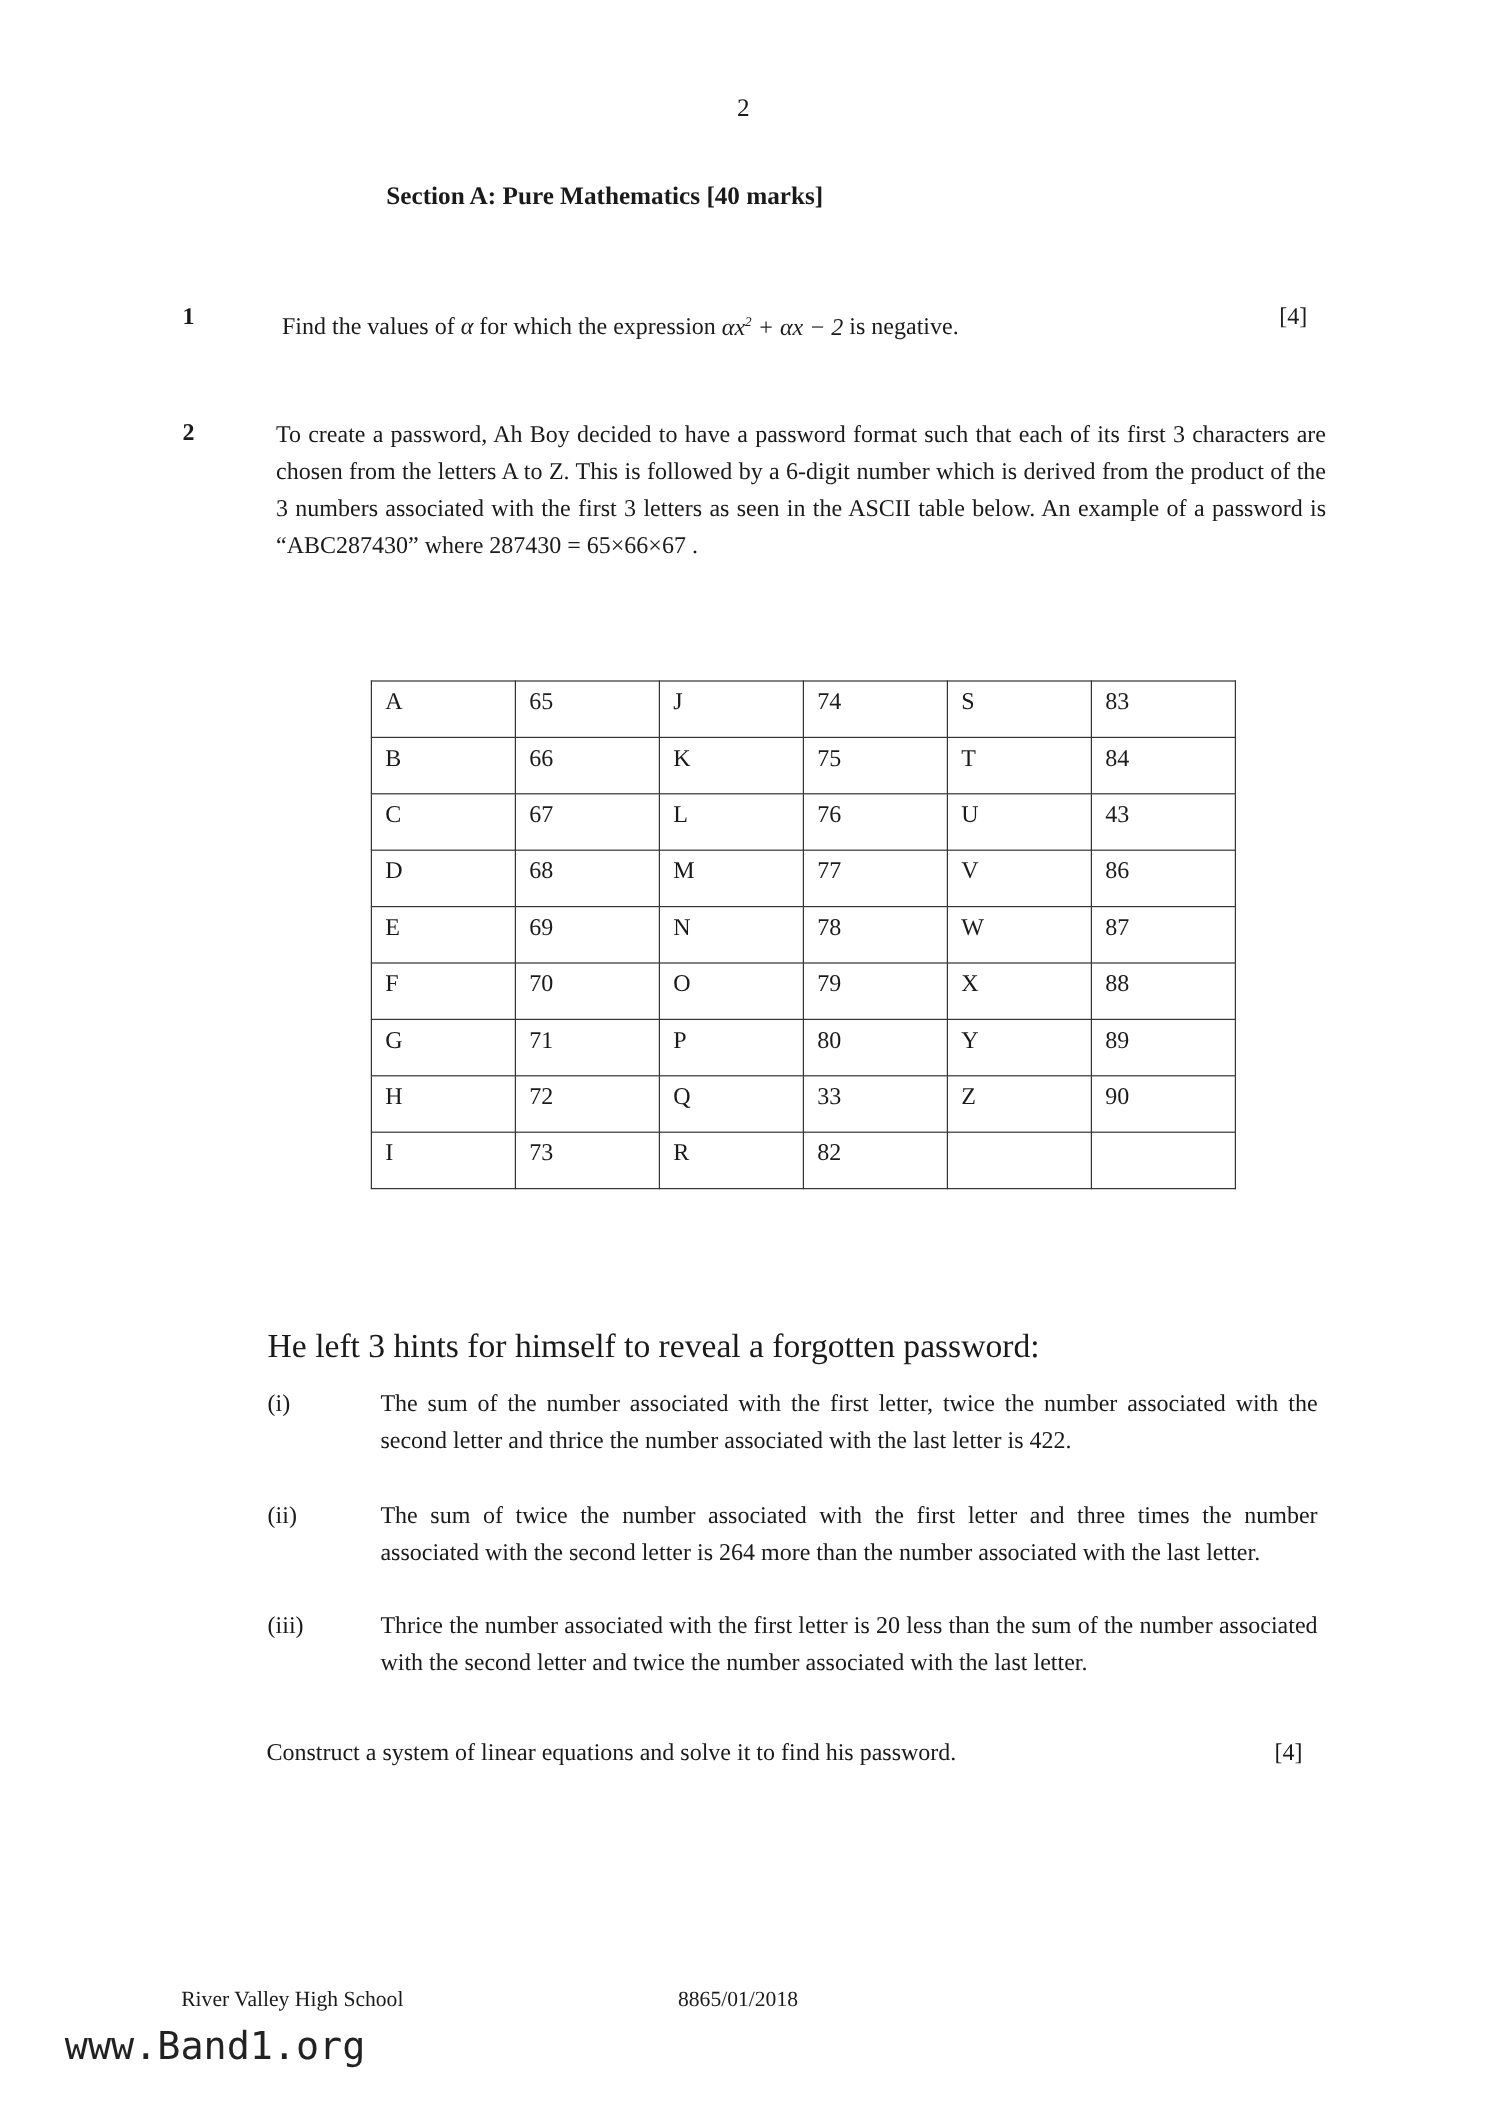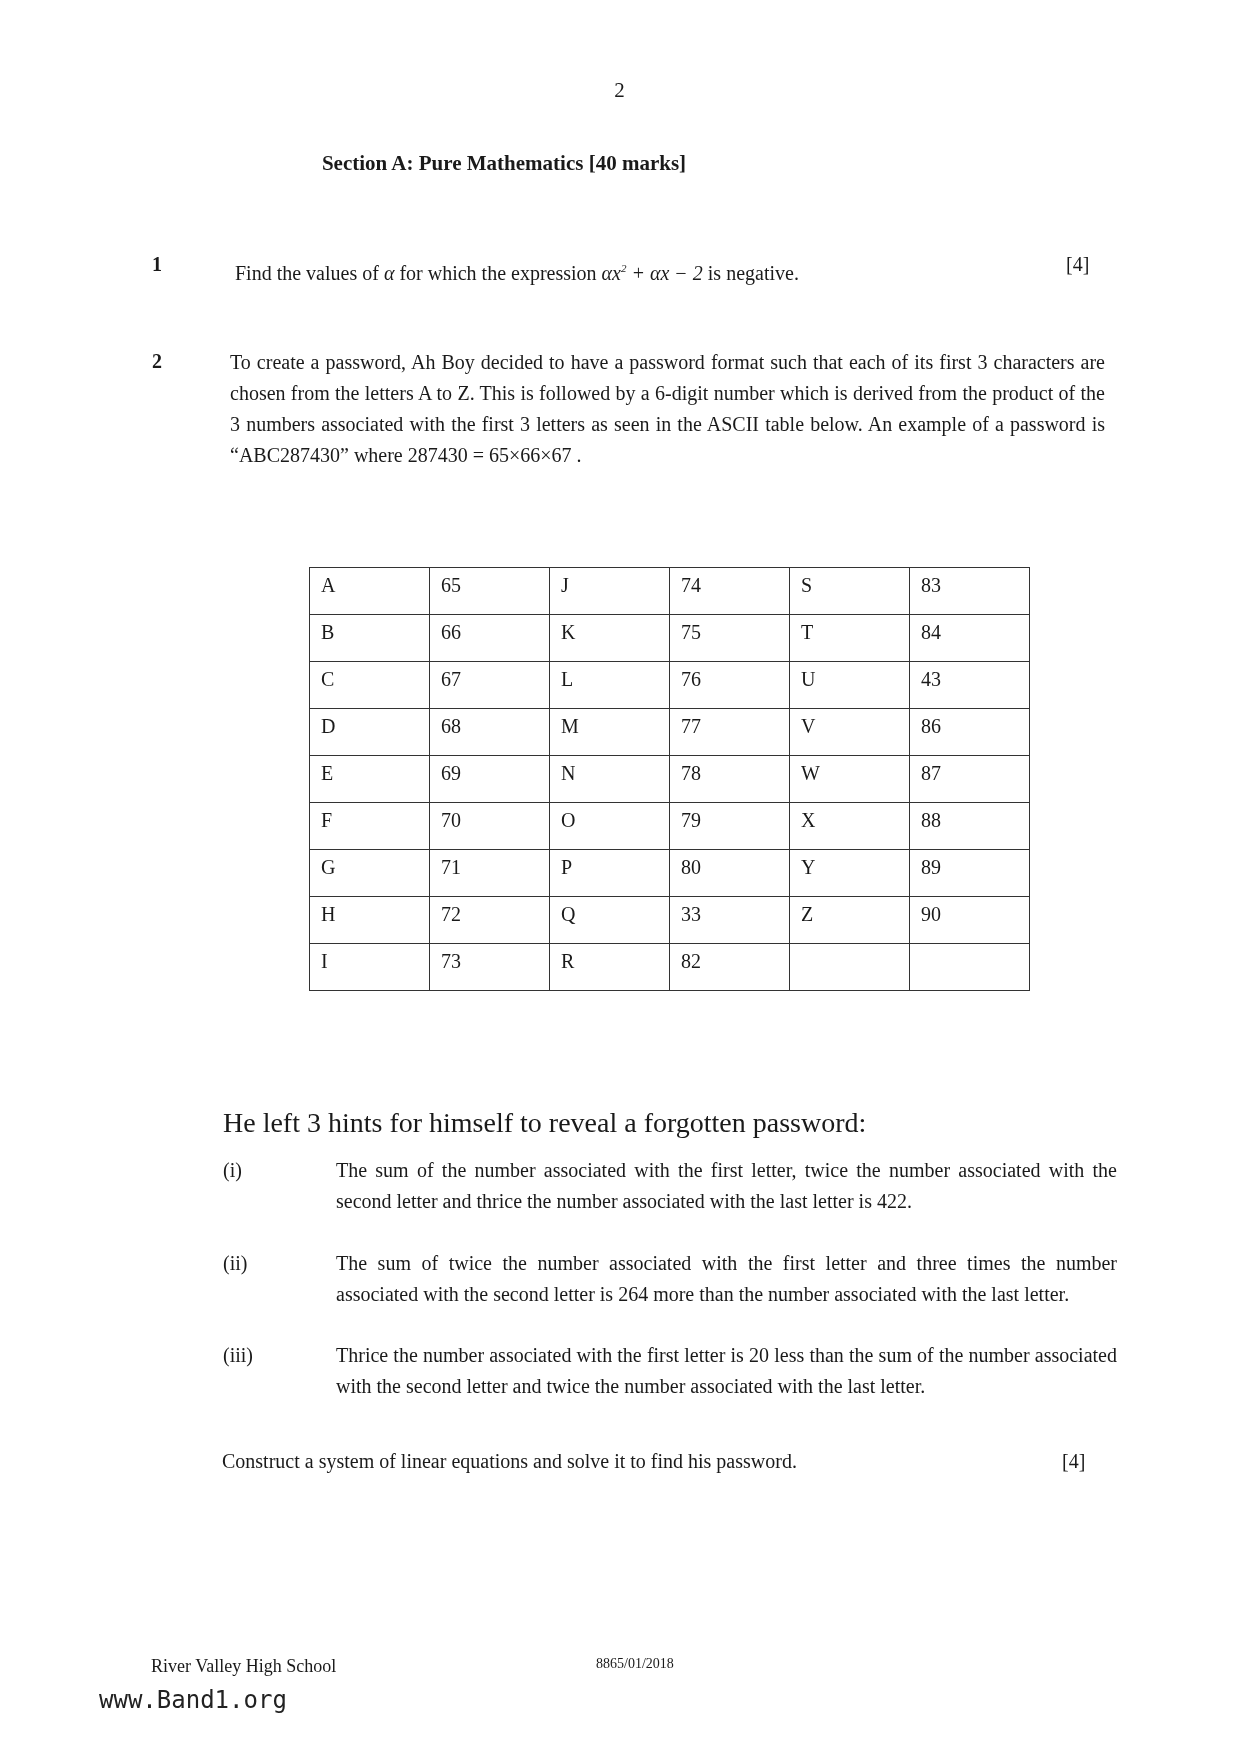--- a/index.html
+++ b/index.html
@@ -33,28 +33,28 @@
     width: 108px; height: 47px; padding: 0 0 0 11px;
     vertical-align: top; box-sizing: border-box;
     padding-top: 6px;
   }
   table.ascii td.w-alpha { width: 120px; }
   table.ascii td.w-num { width: 120px; }
 
   .hints-intro { left: 223px; top: 1107px; font-size: 28px; }
   .hint { font-size: 20px; line-height: 31px; }
   .hint-label { position: absolute; left: 223px; }
-  .hint-text { position: absolute; left: 317px; width: 781px; text-align: justify; margin-left: 19px; }
+  .hint-text { position: absolute; left: 317px; width: 781px; text-align: justify; }
 
   .construct { left: 222px; top: 1450px; font-size: 20px; }
   .construct-marks { left: 1062px; top: 1450px; font-size: 20px; }
 
   .footer-school { left: 151px; top: 1656px; font-size: 18px; }
-  .footer-code { left: 565px; top: 1656px; font-size: 14px; margin-left: 31px; }
-  .watermark { left: 54px; top: 1686px; font-size: 24px; font-family: "DejaVu Sans Mono", "Liberation Mono", monospace; color: #222; margin-left: 45px; }
+  .footer-code { left: 565px; top: 1656px; font-size: 18px; }
+  .watermark { left: 54px; top: 1686px; font-size: 32px; font-family: "DejaVu Sans Mono", "Liberation Mono", monospace; color: #222; }
 </style>
 </head>
 <body>
 
 <div class="abs page-number">2</div>
 <div class="abs section-title">Section A: Pure Mathematics [40 marks]</div>
 
 <div class="abs qnum q1-num">1</div>
 <div class="abs qtext q1-text">
   <span>Find the values of </span><span class="math">α</span><span> for which the expression </span><span class="math"><span>αx</span><sup style="font-size:11px">2</sup><span> + αx − 2</span></span><span> is negative.</span>

